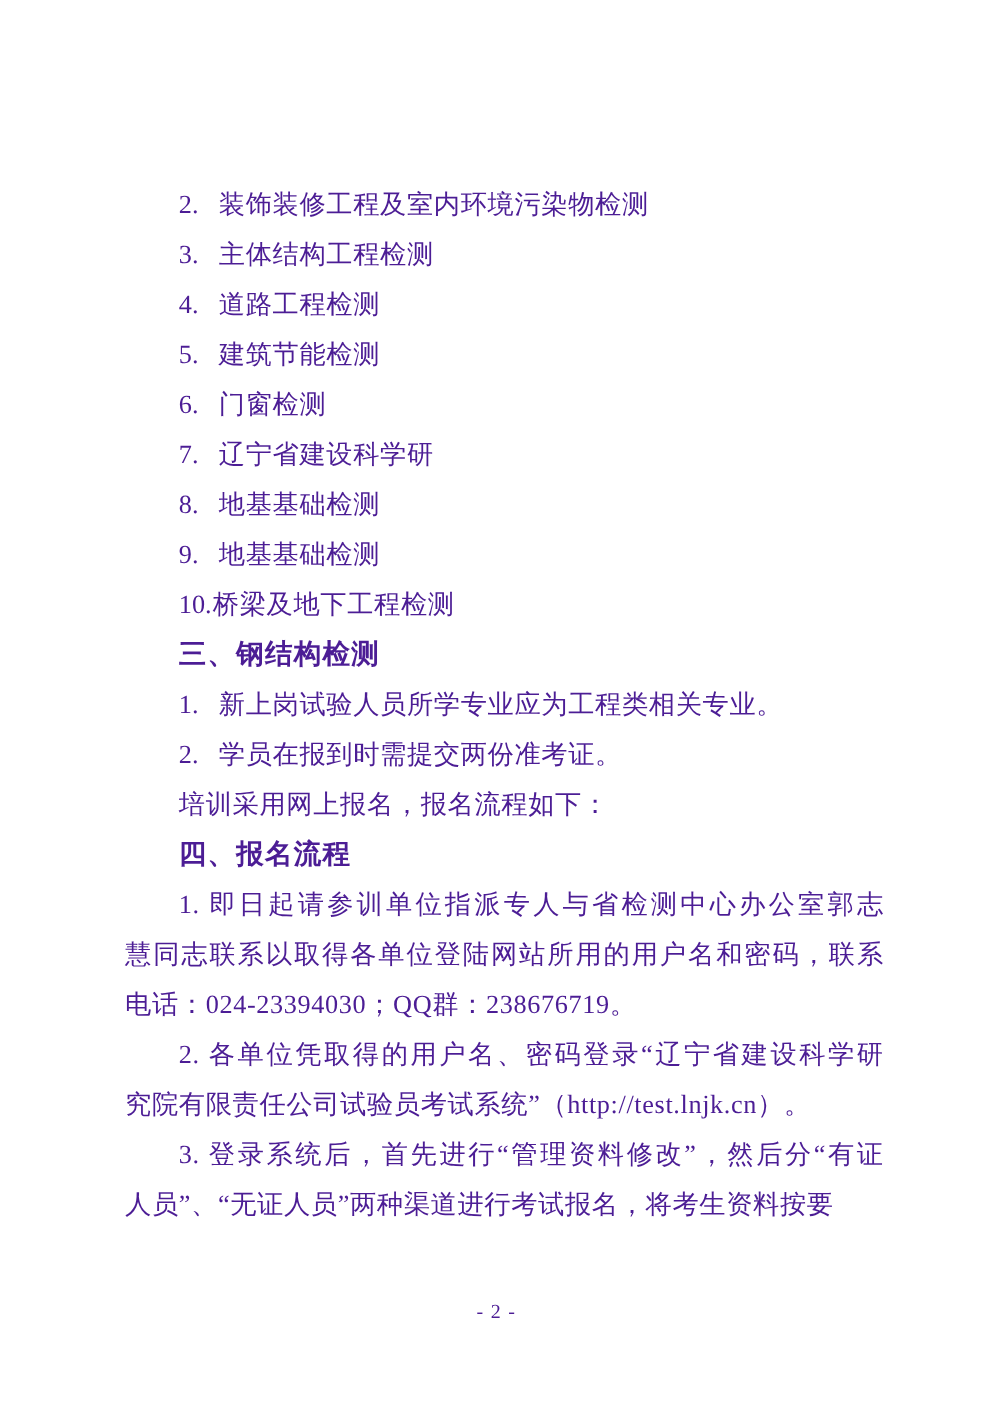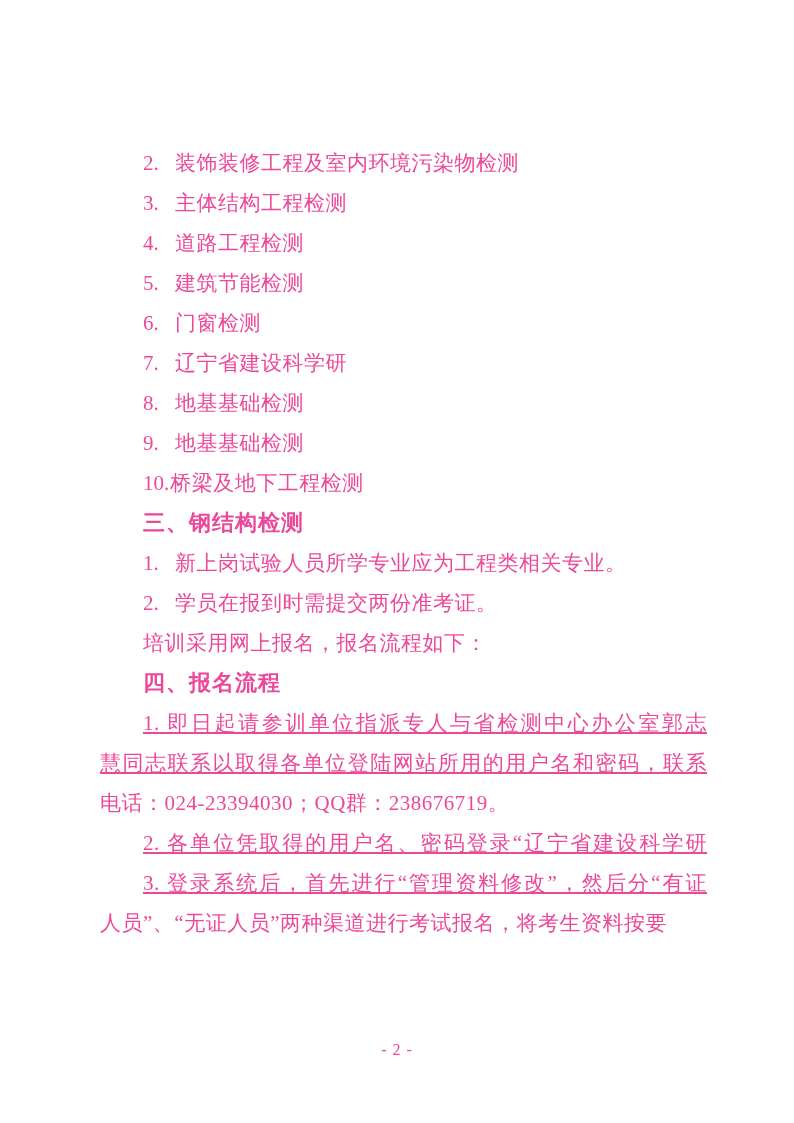--- a/index.html
+++ b/index.html
@@ -49,53 +49,53 @@
     font-size: 22px;
     letter-spacing: 1px;
   }
   .para.first {
     text-indent: 43px;
   }
   
   .para.fill {
     text-align: justify;
     text-align-last: justify;
-    text-decoration: underline;
   }
   .footer {
     position: absolute;
     left: 0;
     right: 0;
     top: 1038px;
     text-align: center;
     font-size: 16px;
     letter-spacing: 1px;
     line-height: 24px;
   }
 </style>
 </head>
 <body>
 
-<div class="page" style="background: rgb(255, 255, 255); color: #ec4899;">
+<div class="page" style="background: rgb(255, 255, 255); color: #4c1d95;">
   <div class="content">
       <div class="line list-item"><span class="num">2.</span><span class="txt">装饰装修工程及室内环境污染物检测</span></div>
       <div class="line list-item"><span class="num">3.</span><span class="txt">主体结构工程检测</span></div>
       <div class="line list-item"><span class="num">4.</span><span class="txt">道路工程检测</span></div>
       <div class="line list-item"><span class="num">5.</span><span class="txt">建筑节能检测</span></div>
       <div class="line list-item"><span class="num">6.</span><span class="txt">门窗检测</span></div>
       <div class="line list-item"><span class="num">7.</span><span class="txt">辽宁省建设科学研</span></div>
       <div class="line list-item"><span class="num">8.</span><span class="txt">地基基础检测</span></div>
       <div class="line list-item"><span class="num">9.</span><span class="txt">地基基础检测</span></div>
       <div class="line list-item tight"><span class="num">10.</span><span class="txt">桥梁及地下工程检测</span></div>
       <div class="line heading">三、钢结构检测</div>
       <div class="line list-item"><span class="num">1.</span><span class="txt">新上岗试验人员所学专业应为工程类相关专业。</span></div>
       <div class="line list-item"><span class="num">2.</span><span class="txt">学员在报到时需提交两份准考证。</span></div>
       <div class="line para first">培训采用网上报名，报名流程如下：</div>
       <div class="line heading">四、报名流程</div>
       <div class="line para first fill">1. 即日起请参训单位指派专人与省检测中心办公室郭志</div>
       <div class="line para fill">慧同志联系以取得各单位登陆网站所用的用户名和密码，联系</div>
       <div class="line para">电话：024-23394030；QQ群：238676719。</div>
       <div class="line para first fill">2. 各单位凭取得的用户名、密码登录“辽宁省建设科学研</div>
+      <div class="line para">究院有限责任公司试验员考试系统”（http://test.lnjk.cn）。</div>
       <div class="line para first fill">3. 登录系统后，首先进行“管理资料修改”，然后分“有证</div>
       <div class="line para">人员”、“无证人员”两种渠道进行考试报名，将考生资料按要</div>
     </div>
   <div class="footer">- 2 -</div>
 </div>
 
 </body></html>

